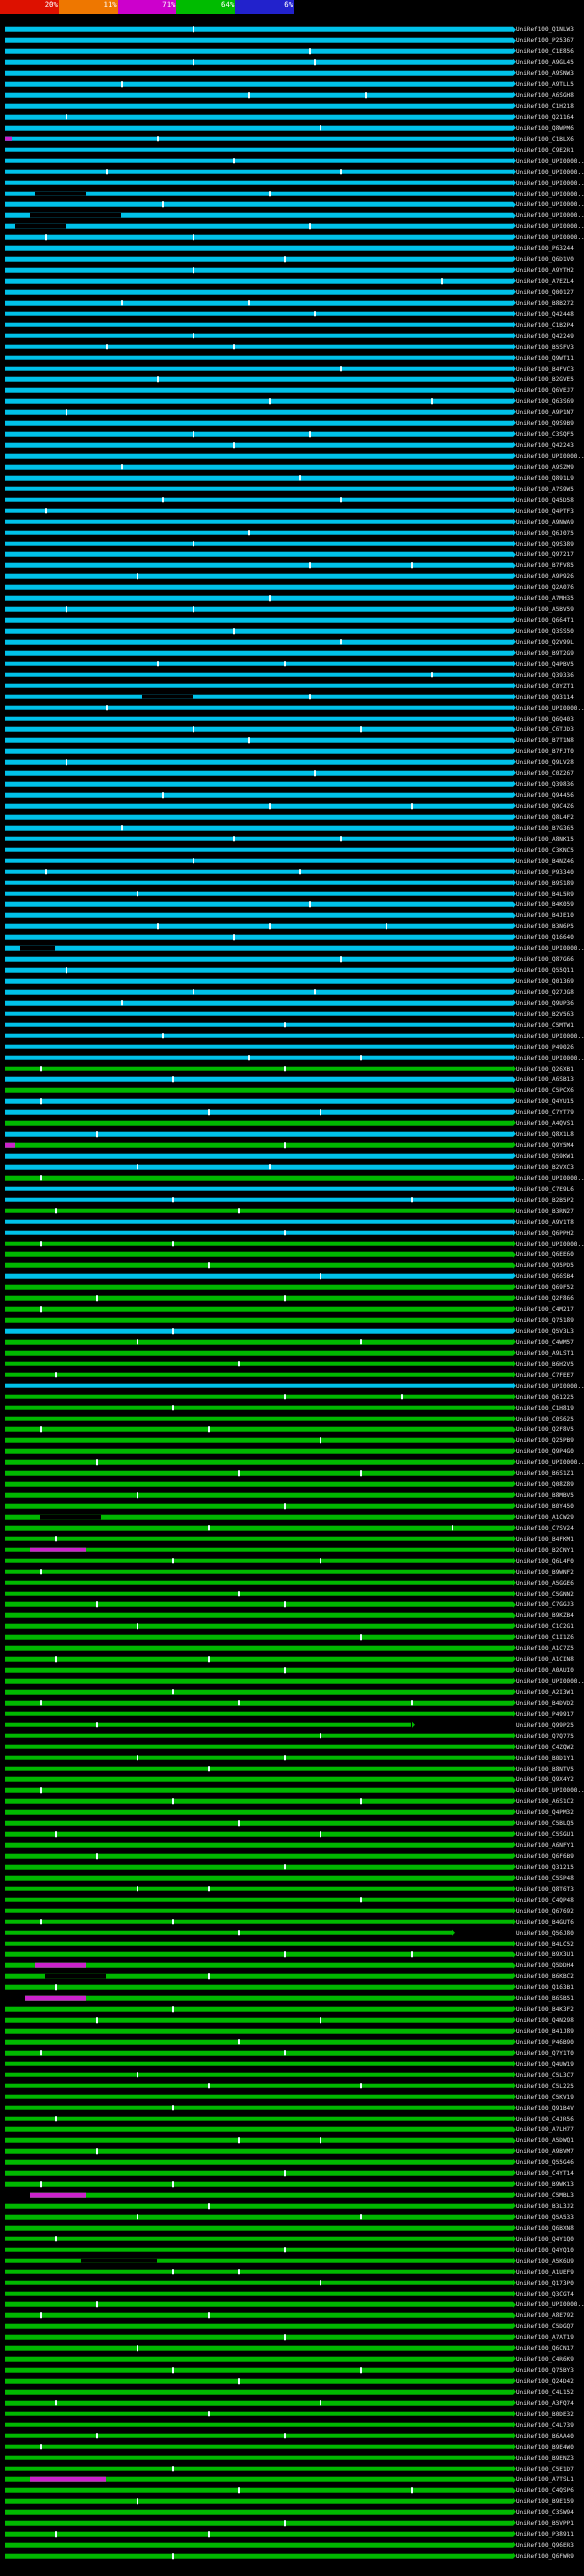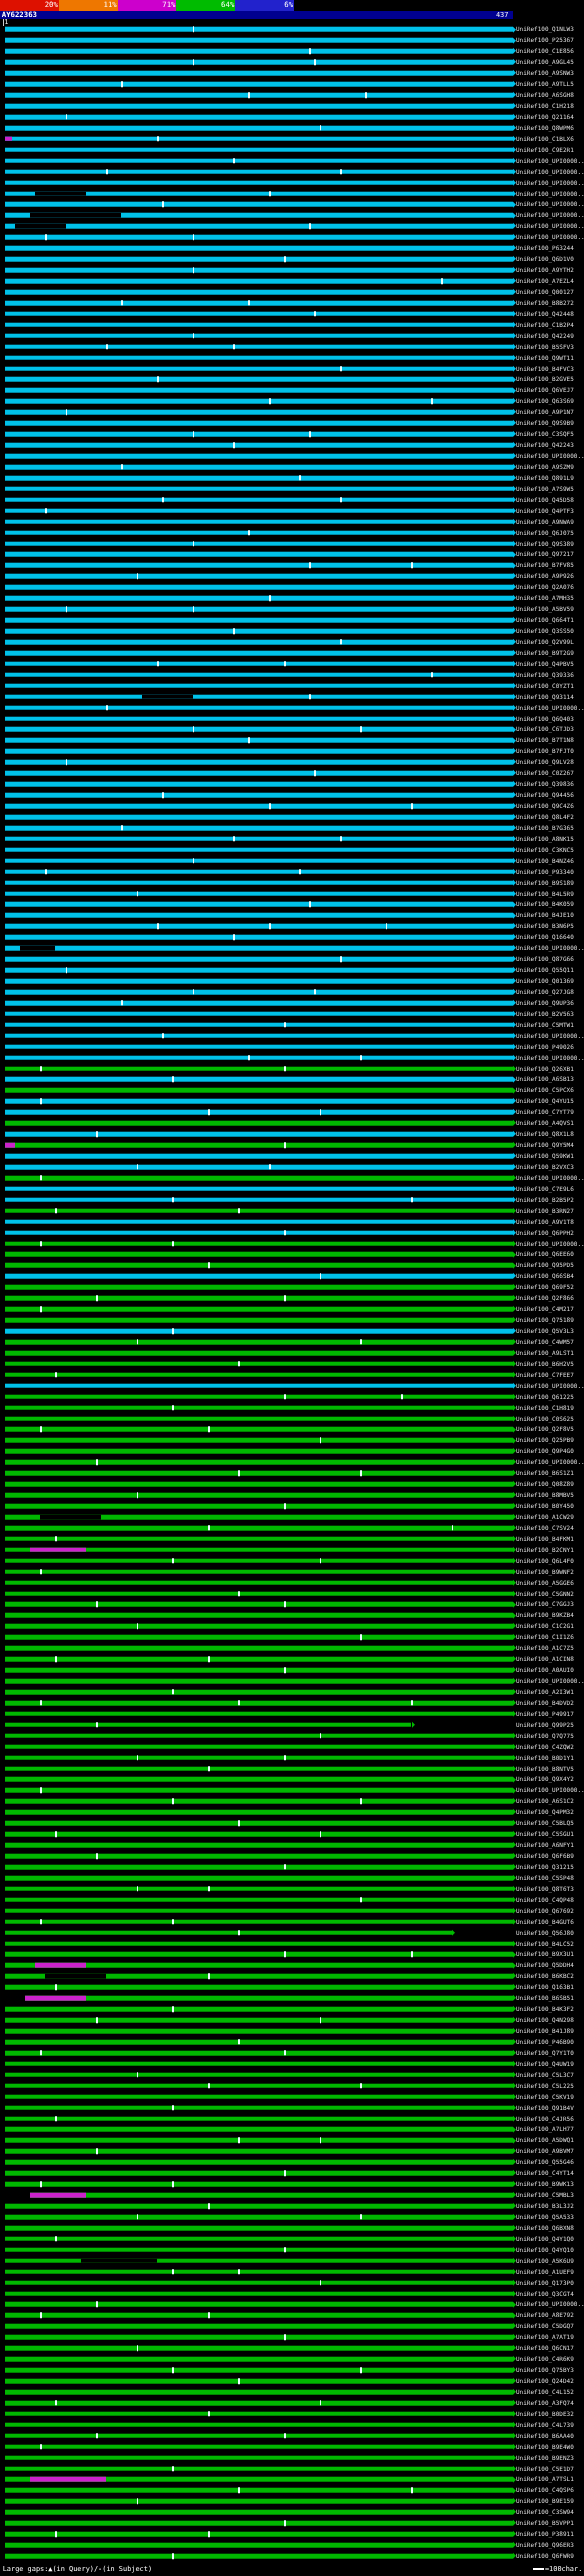--- a/index.html
+++ b/index.html
@@ -49,26 +49,20 @@
         <span>71%</span>
       </div>
       <div class="keyseg" style="background: rgb(0, 187, 0);">
         <span>64%</span>
       </div>
       <div class="keyseg" style="background: rgb(34, 34, 204);">
         <span>6%</span>
       </div>
     </div>
 
-  <div id="queryband">
-    <div id="querybar"></div>
-    <span id="queryname">AY622363</span>
-    <span id="queryend">437</span>
-    <span id="querystart">1</span>
-  </div>
 
   <div id="rows">
       <div class="row">
         <div class="bar-area">
           <div class="bar" style="left: 0%; width: 100%; background: rgb(0, 194, 234);">
             <div class="arrow" style="border-left-color: rgb(0, 194, 234);"></div>
           </div>
           <div class="tick" style="left: 37%;"></div>
         </div>
         <div class="hitlabel">UniRef100_Q1NLW3</div>
@@ -2141,21 +2135,14 @@
         <div class="bar-area">
           <div class="bar" style="left: 0%; width: 100%; background: rgb(0, 184, 0);">
             <div class="arrow" style="border-left-color: rgb(0, 184, 0);"></div>
           </div>
           <div class="tick" style="left: 33%;"></div>
         </div>
         <div class="hitlabel">UniRef100_Q6FWR9</div>
       </div>
     </div>
 
-  <div id="legend">
-    <span>Large gaps:▲(in Query)/-(in Subject)</span>
-    <span id="scalegroup">
-      <span id="scaleline"></span>
-      <span>=100char.</span>
-    </span>
-  </div>
 </div>
 
 
 </body></html>

